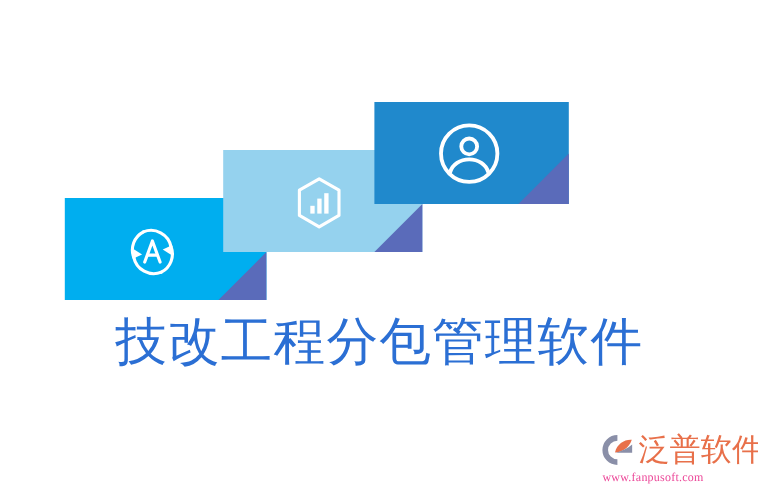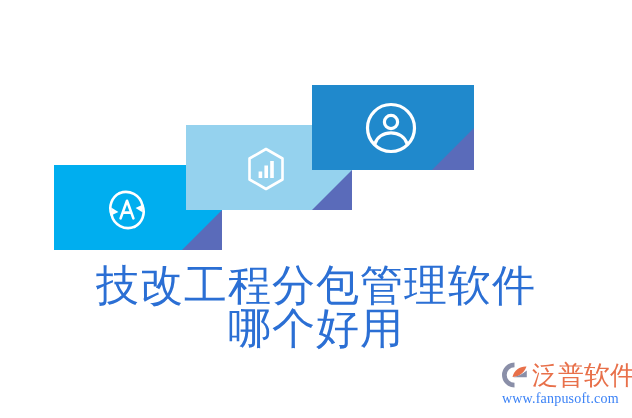--- a/index.html
+++ b/index.html
@@ -146,23 +146,23 @@
   .brand-name {
     font-family: "DejaVu Sans", "Liberation Sans", sans-serif;
     font-size: 26px;
     line-height: 30px;
     color: #E8704A;
     letter-spacing: 0px;
     white-space: nowrap;
   }
   .brand-url {
     font-family: "Liberation Serif", "DejaVu Serif", serif;
-    font-size: 14px;
+    font-size: 10px;
     line-height: 16px;
-    color: #3b82f6;
+    color: #ec4899;
     letter-spacing: 0.2px;
     text-align: left;
     padding-left: 2px;
     white-space: nowrap;
   }
 </style>
 </head>
 <body>
 
 <div id="poster">
@@ -205,21 +205,20 @@
         <circle cx="29" cy="29" r="23.5" fill="none" stroke="#ffffff" stroke-width="3.2"></circle>
         <circle cx="29" cy="23" r="6.6" fill="none" stroke="#ffffff" stroke-width="3.2"></circle>
         <path d="M 13.2 44.4 A 16.2 13.6 0 0 1 44.8 44.4" fill="none" stroke="#ffffff" stroke-width="3.2" stroke-linecap="round"></path>
       </svg>
     </div>
 
   </div>
 
   <div class="headline">
     <span class="headline-line">技改工程分包管理软件</span>
-    <span class="headline-line">哪个好用</span>
   </div>
 
   <div id="brand-logo">
     <div class="brand-top">
       <svg class="brand-mark" width="30" height="30" viewBox="0 0 30 30">
         <path d="M 14.5 2.5 A 12.5 12.5 0 1 0 14.5 27.5 L 14.5 22.8
                  A 7.8 7.8 0 1 1 14.5 7.2 Z" fill="#8A8FA8"></path>
         <path d="M 26.5 6.5 C 20.5 6.0 14.0 10.0 12.5 17.0
                  C 17.5 17.0 24.0 14.0 26.5 6.5 Z" fill="#E8704A"></path>
         <path d="M 26.8 10.5 C 23.0 13.8 18.0 16.2 13.2 17.2

